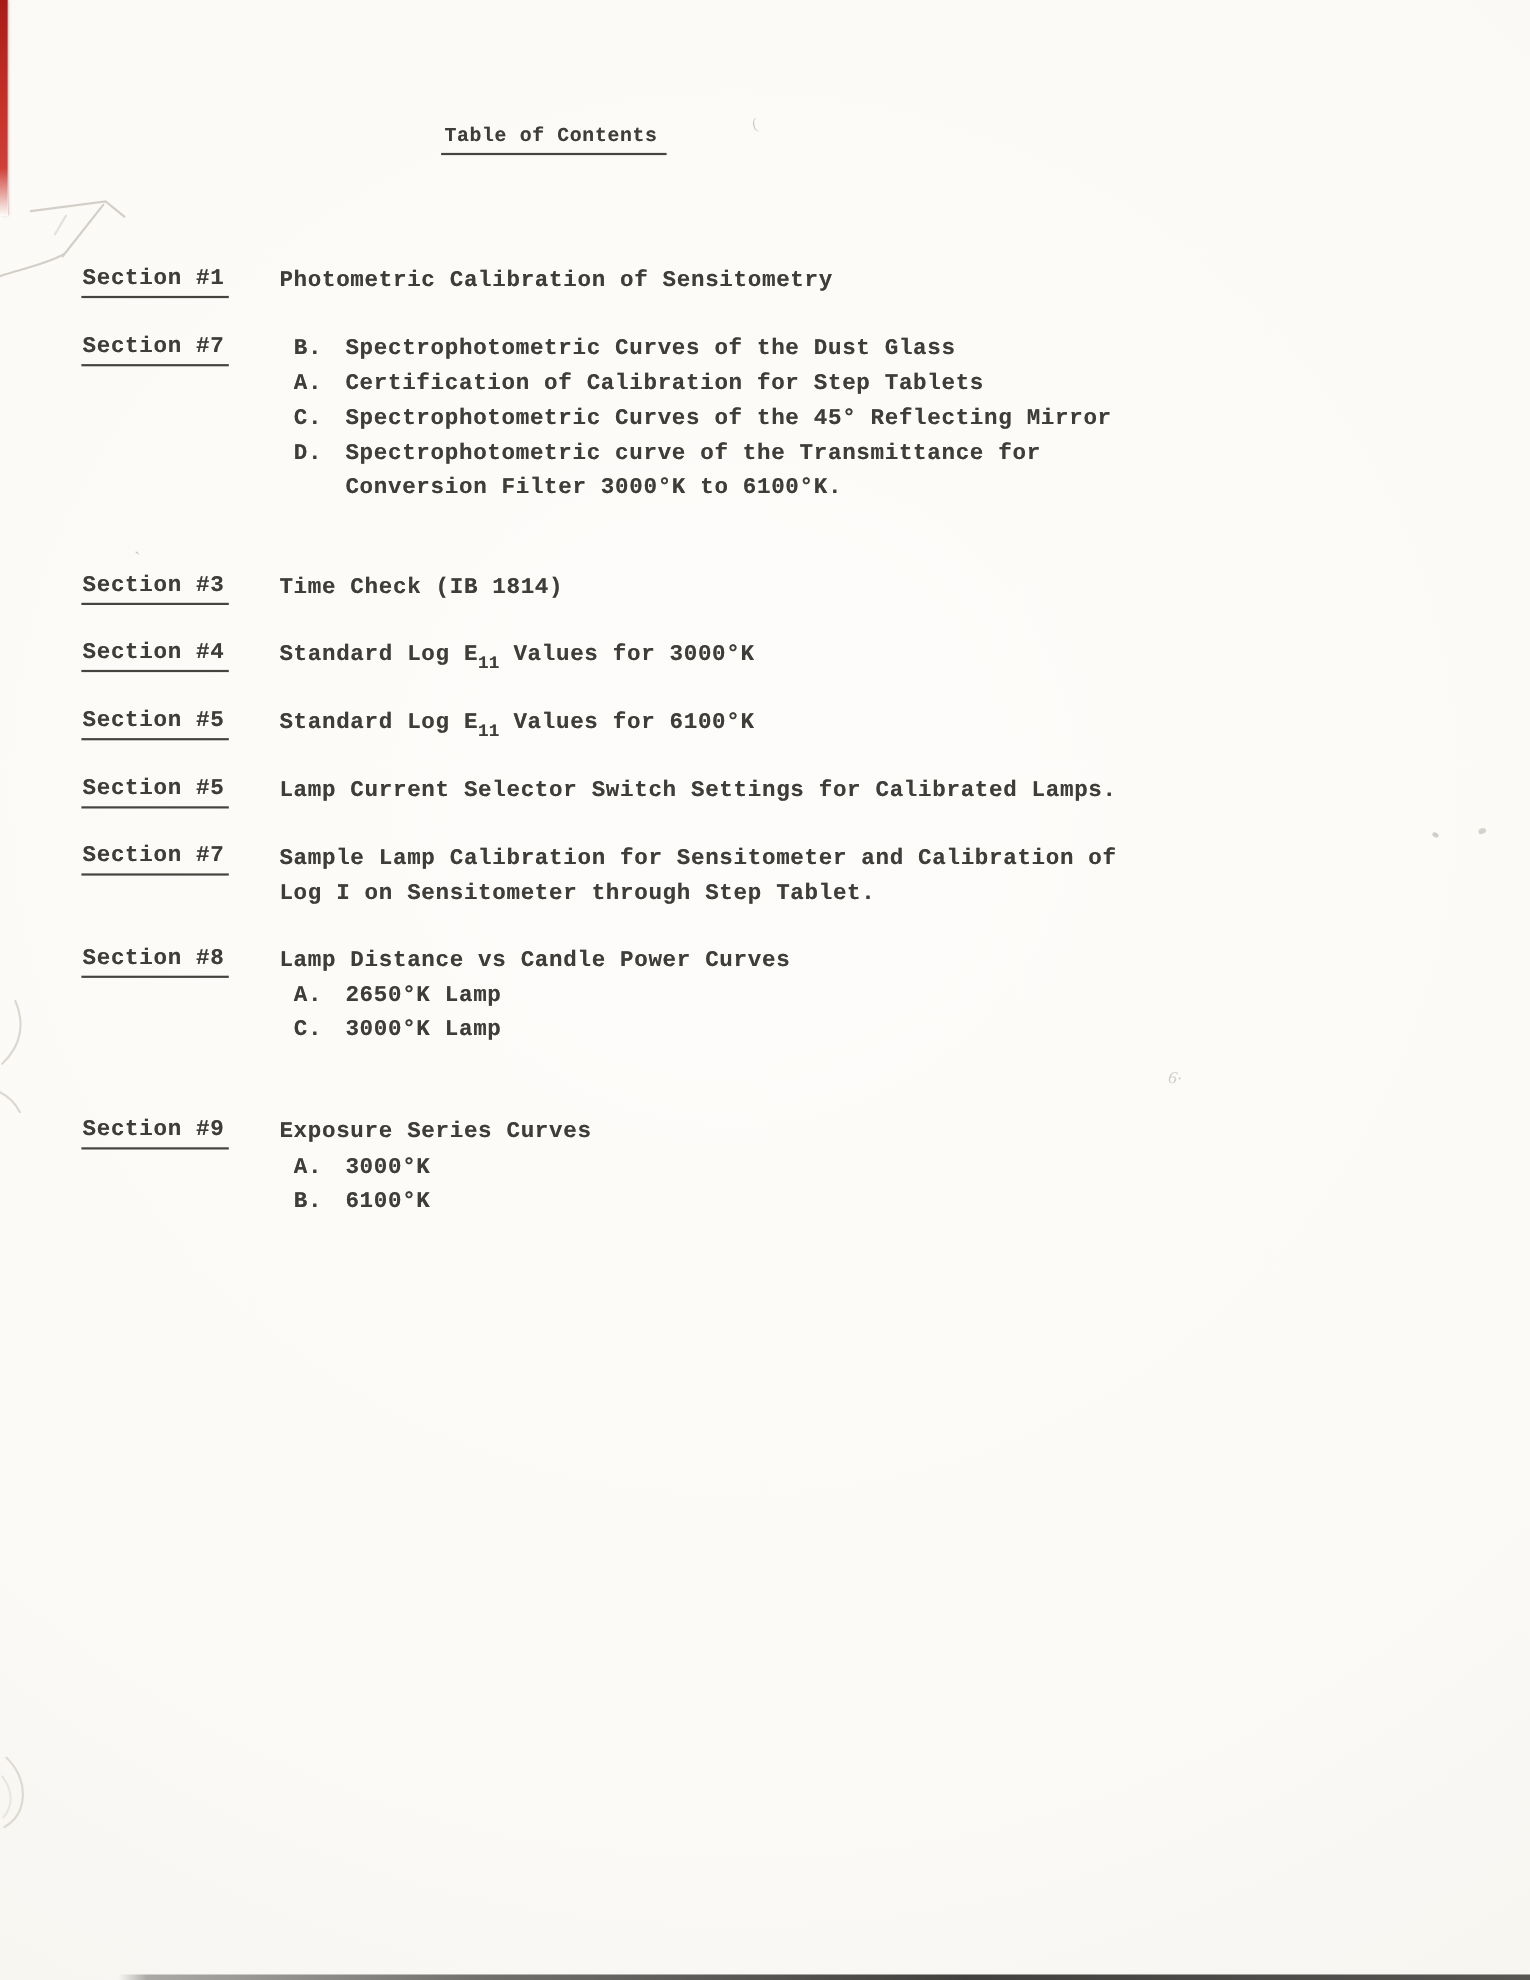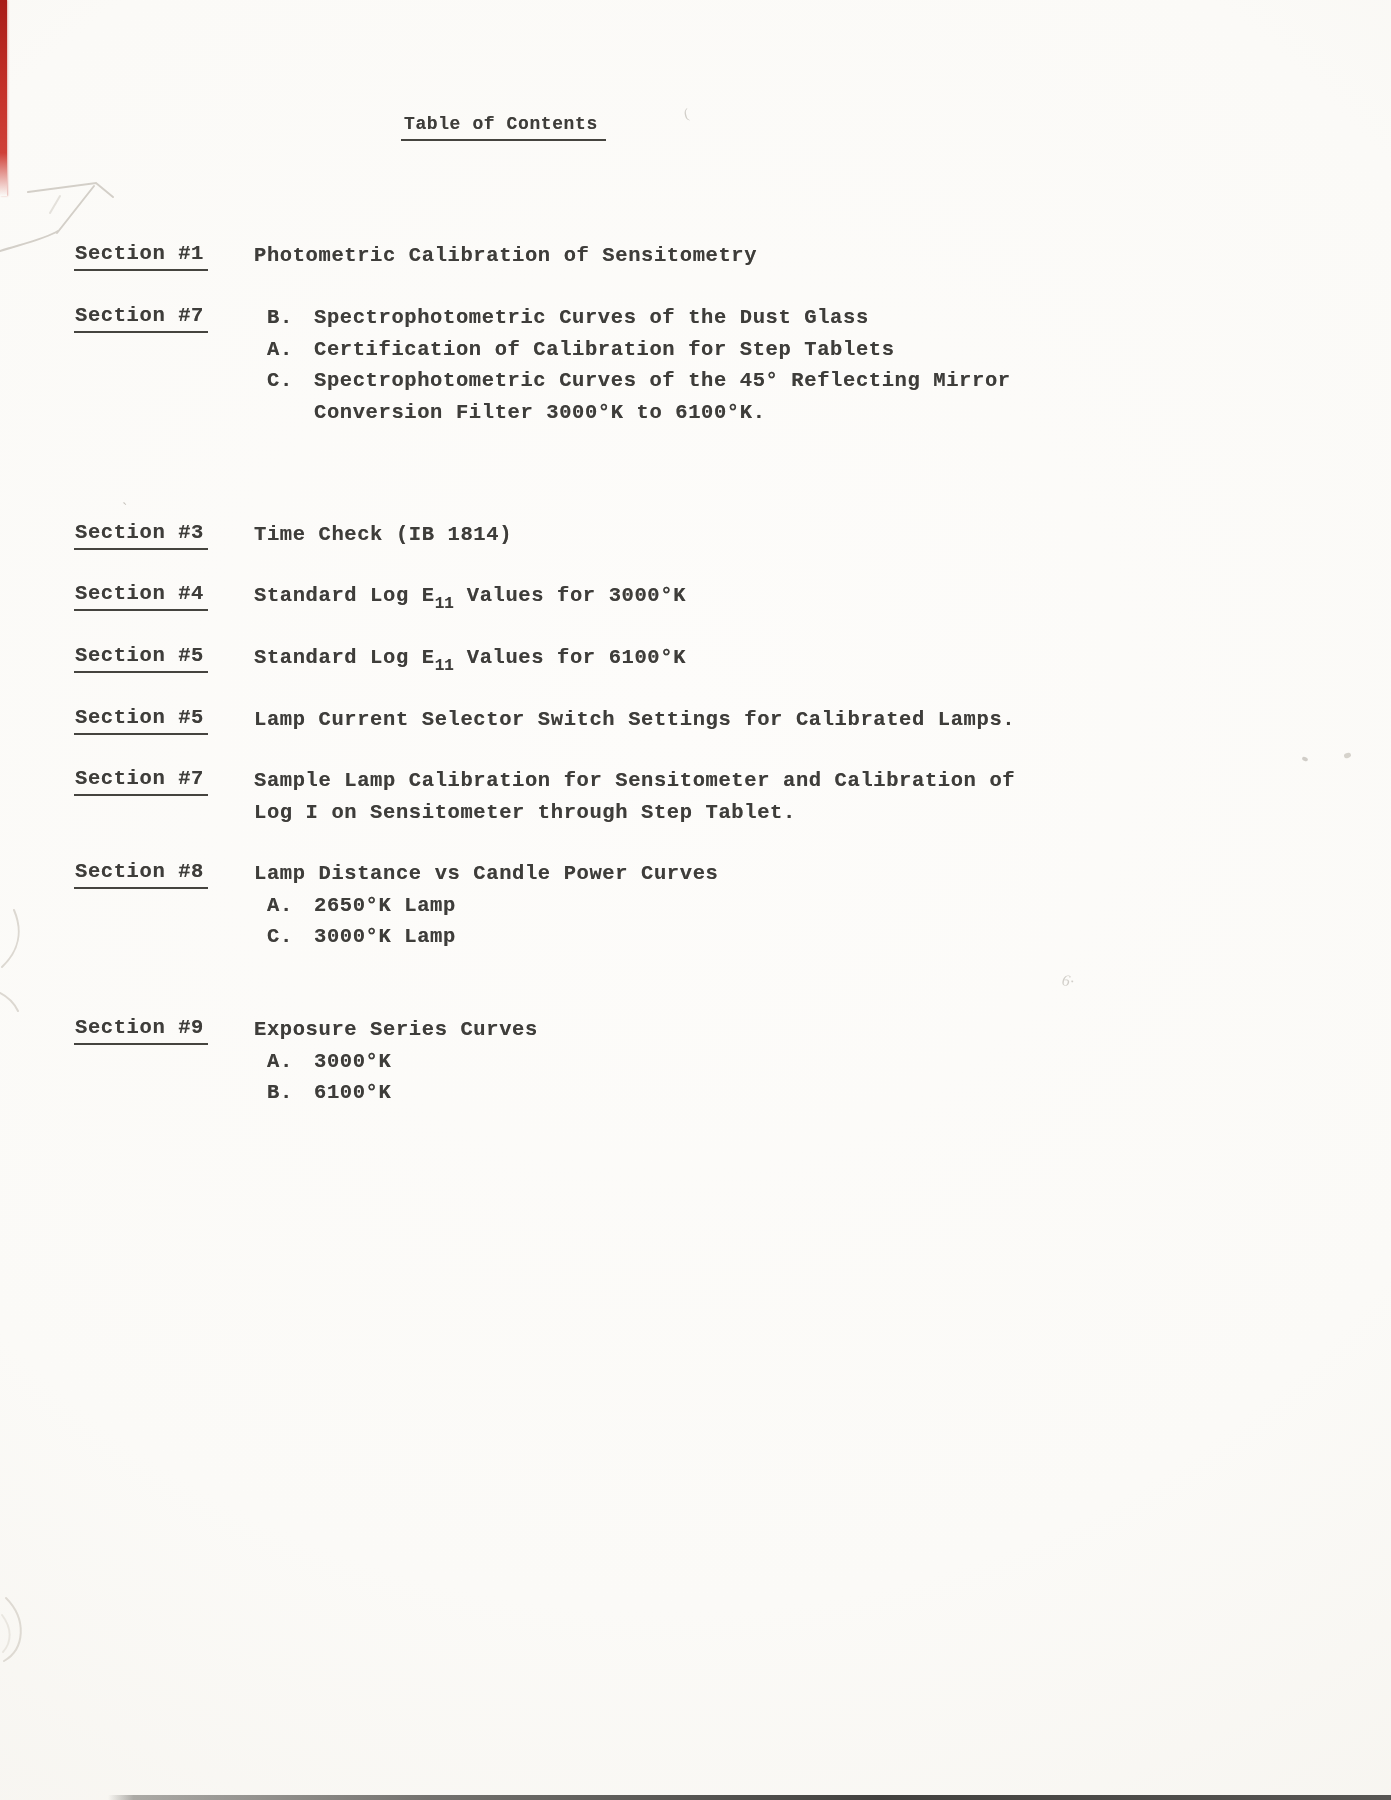--- a/index.html
+++ b/index.html
@@ -96,20 +96,21 @@
         <div class="section-content">
           <div class="line">Photometric Calibration of Sensitometry</div>
         </div>
       </div>
       <div class="section-row ink s2">
         <span class="section-label">Section #7</span>
         <div class="section-content">
           <div class="line"><span class="letter">B.</span>Spectrophotometric Curves of the Dust Glass</div>
           <div class="line"><span class="letter">A.</span>Certification of Calibration for Step Tablets</div>
           <div class="line"><span class="letter">C.</span>Spectrophotometric Curves of the 45° Reflecting Mirror</div>
+          <div class="line"><span class="letter">D.</span>Spectrophotometric curve of the Transmittance for</div>
           <div class="line cont">Conversion Filter 3000°K to 6100°K.</div>
         </div>
       </div>
       <div class="section-row ink s3">
         <span class="section-label">Section #3</span>
         <div class="section-content">
           <div class="line">Time Check (IB 1814)</div>
         </div>
       </div>
       <div class="section-row ink s4">

